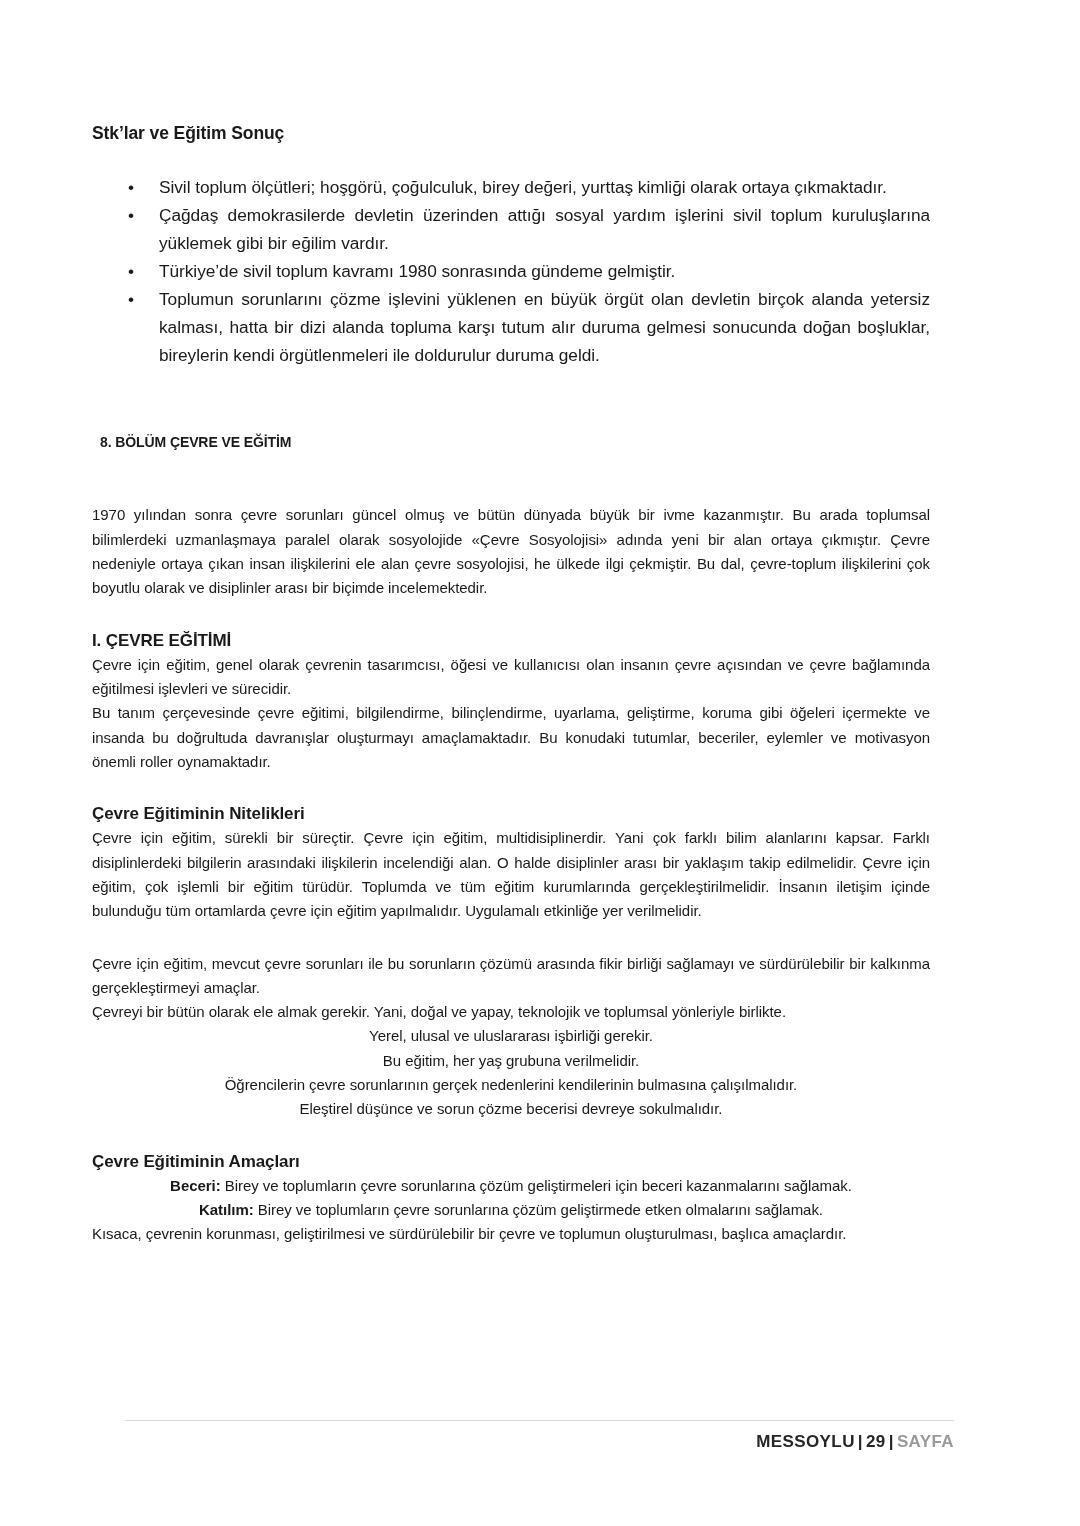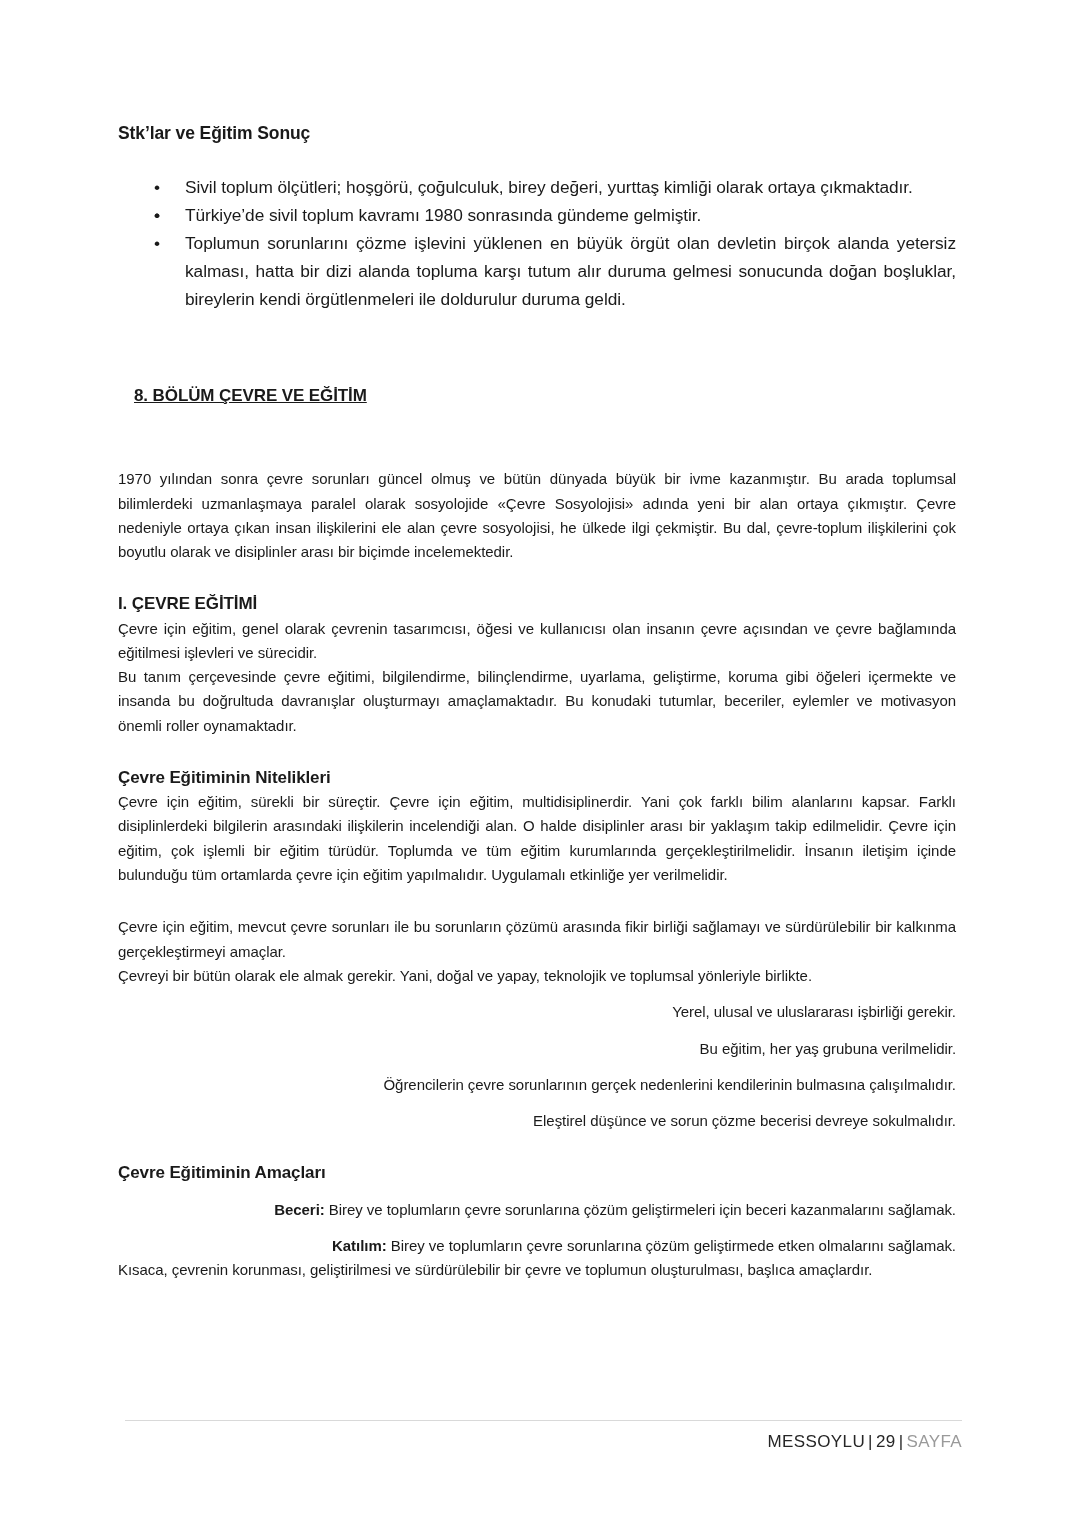--- a/index.html
+++ b/index.html
@@ -12,58 +12,56 @@
     height: 1526px;
     font-family: "Liberation Sans", sans-serif;
     color: #1a1a1a;
     -webkit-font-smoothing: antialiased;
   }
   .page {
     position: relative;
     width: 1080px;
     height: 1526px;
     box-sizing: border-box;
-    padding: 122px 118px 0 118px;
+    padding: 122px 118px 0 92px;
     background: #ffffff;
   }
   .content {
     width: 838px;
   }
   .doc-heading {
     font-weight: bold;
     font-size: 17.5px;
     line-height: 1.32;
     margin: 0;
     letter-spacing: -0.1px;
   }
   .section-heading {
     font-weight: bold;
-    font-size: 17px;
+    font-size: 14px;
     line-height: 1.3;
-    margin: 16px;
+    margin: 8px;
     letter-spacing: -0.1px;
-    text-decoration: underline;
   }
   .sub-heading {
     font-weight: bold;
     font-size: 17px;
     line-height: 1.42;
     margin: 0;
     letter-spacing: -0.1px;
   }
   p.body-text {
     font-size: 15px;
     line-height: 1.62;
     margin: 0;
     text-align: justify;
     letter-spacing: -0.05px;
   }
   p.body-left {
-    text-align: right;
-    margin-top: 12px;
+    text-align: center;
   }
   .bullet-list {
     list-style: none;
     margin: 0;
     padding: 0;
   }
   .bullet-list li {
     position: relative;
     font-size: 17.3px;
     line-height: 1.62;
@@ -78,22 +76,23 @@
     font-size: 17.3px;
     line-height: 1.62;
   }
   .spacer-md { height: 28px; }
   .spacer-lg { height: 44px; }
   .spacer-xl { height: 56px; }
   .lead { font-weight: bold; }
   .footer {
     position: absolute;
     left: 125px;
-    right: 118px;
+    right: 126px;
     bottom: 74px;
+    font-weight: bold;
   }
   .footer-rule {
     border: 0;
     border-top: 1px solid #d9d9d9;
     margin: 0 0 11px 0;
   }
   .footer-text {
     text-align: right;
     font-size: 17px;
     letter-spacing: 0.4px;
@@ -112,20 +111,21 @@
 
     <div class="spacer-md"></div>
 
     <ul class="bullet-list">
       <li>
         <span class="bullet-dot">•</span>
         <span>Sivil toplum ölçütleri; hoşgörü, çoğulculuk, birey değeri, yurttaş kimliği olarak ortaya çıkmaktadır.</span>
       </li>
       <li>
         <span class="bullet-dot">•</span>
+        <span>Çağdaş demokrasilerde devletin üzerinden attığı sosyal yardım işlerini sivil toplum kuruluşlarına yüklemek gibi bir eğilim vardır.</span>
       </li>
       <li>
         <span class="bullet-dot">•</span>
         <span>Türkiye’de sivil toplum kavramı 1980 sonrasında gündeme gelmiştir.</span>
       </li>
       <li>
         <span class="bullet-dot">•</span>
         <span>Toplumun sorunlarını çözme işlevini yüklenen en büyük örgüt olan devletin birçok alanda yetersiz kalması, hatta bir dizi alanda topluma karşı tutum alır duruma gelmesi sonucunda doğan boşluklar, bireylerin kendi örgütlenmeleri ile doldurulur duruma geldi.</span>
       </li>
     </ul>

